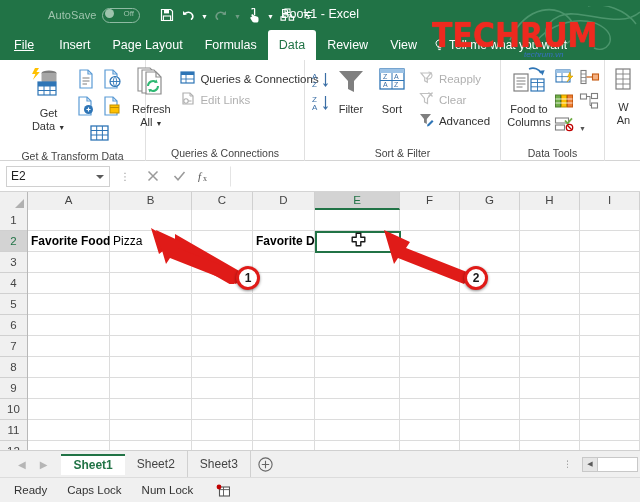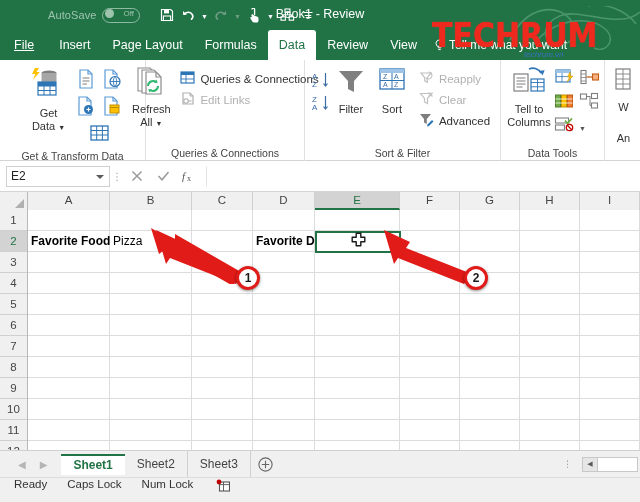--- a/index.html
+++ b/index.html
@@ -143,20 +143,21 @@
   .azbtn { display:flex; align-items:center; gap:2px; height:21px; }
 
   
   .fbar {
     position: absolute; left: 0; top: 161px;
     width: 640px; height: 31px;
     background: #ffffff;
     border-bottom: 1px solid #d4d4d4;
     display: flex; align-items: center;
     padding: 0 6px;
+    gap: 8px;
   }
   .namebox {
     width: 104px; height: 21px;
     border: 1px solid #d0d0d0; background: #ffffff;
     display: flex; align-items: center;
     padding: 0 4px; font-size: 12px; color: #222;
     position: relative;
   }
   .namebox .nb-caret {
     position: absolute; right: 5px; top: 8px;
@@ -301,21 +302,21 @@
     width: 40px; height: 15px; background: #ffffff;
     border: 1px solid #c8c8c8; border-left: none;
   }
 
   
   .statusbar {
     position: absolute; left: 0; top: 477px;
     width: 640px; height: 25px;
     background: #f0f0f0;
     border-top: 1px solid #dcdcdc;
-    display: flex; 
+    display: flex; align-items: center;
     font-size: 11.5px; color: #333;
   }
   .sb-item { padding: 0 0 0 0; margin-left: 20px; white-space: nowrap; }
   .sb-item:first-child { margin-left: 14px; }
   .sb-rec {
     margin-left: 22px; width: 16px; height: 14px;
     display: flex; align-items: center; justify-content: center;
   }
   .arrow-svg { position: absolute; z-index: 30; }
   .numbadge {
@@ -404,21 +405,21 @@
           </svg>
       </span>
       <span class="qat-btn">
         <svg width="12" height="12" viewBox="0 0 12 12">
             <path d="M1.5 3.5h9M2.8 6.5h6.4M4.5 9.2h3" stroke="#fff" stroke-width="1.1" fill="none"></path>
           </svg>
       </span>
     </div>
 
     <div class="win-title">
-      <span class="tt-name">Book1</span><span> - Review</span>
+      <span class="tt-name">Book1</span><span> - Excel</span>
     </div>
   </div>
 
   <div class="tabstrip">
     <div class="rtab">File</div>
     <div class="rtab">Insert</div>
     <div class="rtab">Page Layout</div>
     <div class="rtab">Formulas</div>
     <div class="rtab active">Data</div>
     <div class="rtab">Review</div>
@@ -625,21 +626,21 @@
           <span>
             <svg width="34" height="30" viewBox="0 0 34 30">
               <rect x="2" y="7" width="14" height="17" fill="#fff" stroke="#7f7f7f" stroke-width="1.2"></rect>
               <path d="M4.5 11h9M4.5 14h9M4.5 17h9M4.5 20h6" stroke="#7f7f7f" stroke-width="1"></path>
               <rect x="19" y="12" width="13" height="12" fill="#fff" stroke="#2e75b6" stroke-width="1.2"></rect>
               <path d="M19 15.5h13M25.5 12v12M19 19.8h13" stroke="#2e75b6" stroke-width=".9"></path>
               <path d="M17 2c5-2 10 0 12 4" fill="none" stroke="#2e75b6" stroke-width="1.7"></path>
               <path d="M30.5 8.5l-2.8-4.8 5-.4z" fill="#2e75b6"></path>
             </svg>
           </span>
-          <span class="lbl">Tell to</span>
+          <span class="lbl">Food to</span>
           <span class="lbl" style="margin-top:0">Columns</span>
         </div>
         <div class="smallcol">
           <div class="smallrow">
             <span>
               <svg width="21" height="19" viewBox="0 0 21 19">
                   <rect x="2" y="2" width="14" height="12" fill="#fff" stroke="#2e75b6" stroke-width="1.1"></rect>
                   <rect x="2" y="2" width="14" height="3" fill="#9dc3e6"></rect>
                   <path d="M2 8.6h14M8 5v9" stroke="#2e75b6" stroke-width=".8"></path>
                   <path d="M16 4l-2.5 5h2.2L13 14l6-6h-2.4z" fill="#ffc000" stroke="#bf8f00" stroke-width=".5"></path>
@@ -692,21 +693,21 @@
     <div class="rgroup" style="width:35px;border-right:none">
       <div class="rgroup-body" style="padding:5px 2px 0 4px">
         <div class="bigbtn" style="width:34px">
           <span>
             <svg width="26" height="28" viewBox="0 0 26 28">
                 <rect x="5" y="2" width="14" height="20" fill="#fff" stroke="#7f7f7f" stroke-width="1.2"></rect>
                 <path d="M5 7h14M5 12h14M5 17h14M12 2v20" stroke="#7f7f7f" stroke-width=".9"></path>
               </svg>
           </span>
           <span class="lbl">W</span>
-          <span class="lbl" style="margin-top:18px">An</span>
+          <span class="lbl" style="margin-top:0">An</span>
         </div>
       </div>
       <div class="rgroup-title"></div>
     </div>
   </div>
 
   <div class="fbar">
     <div class="namebox">
       <span>E2</span>
       <span class="nb-caret"></span>

